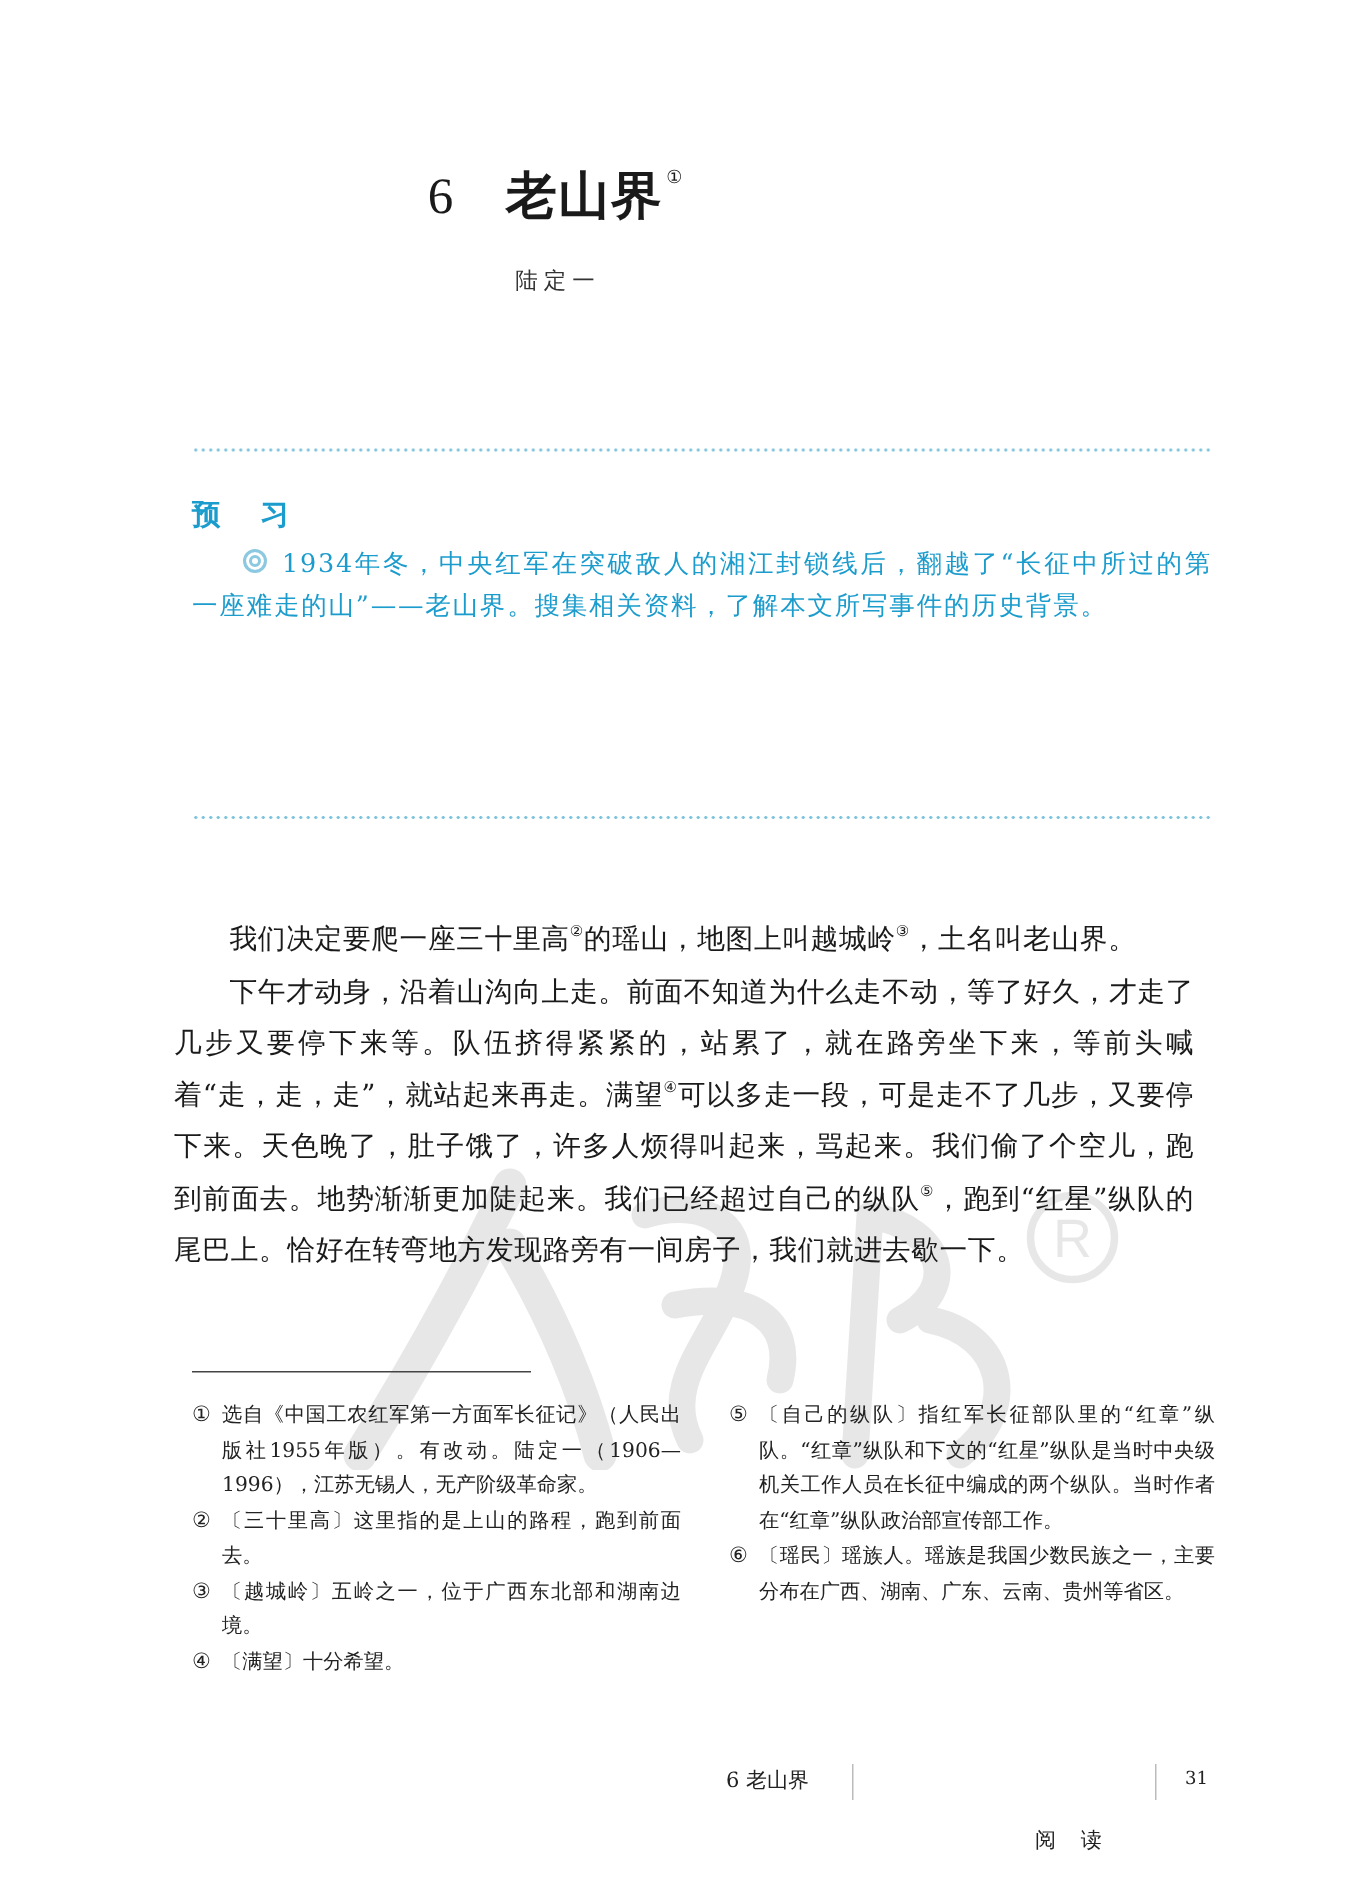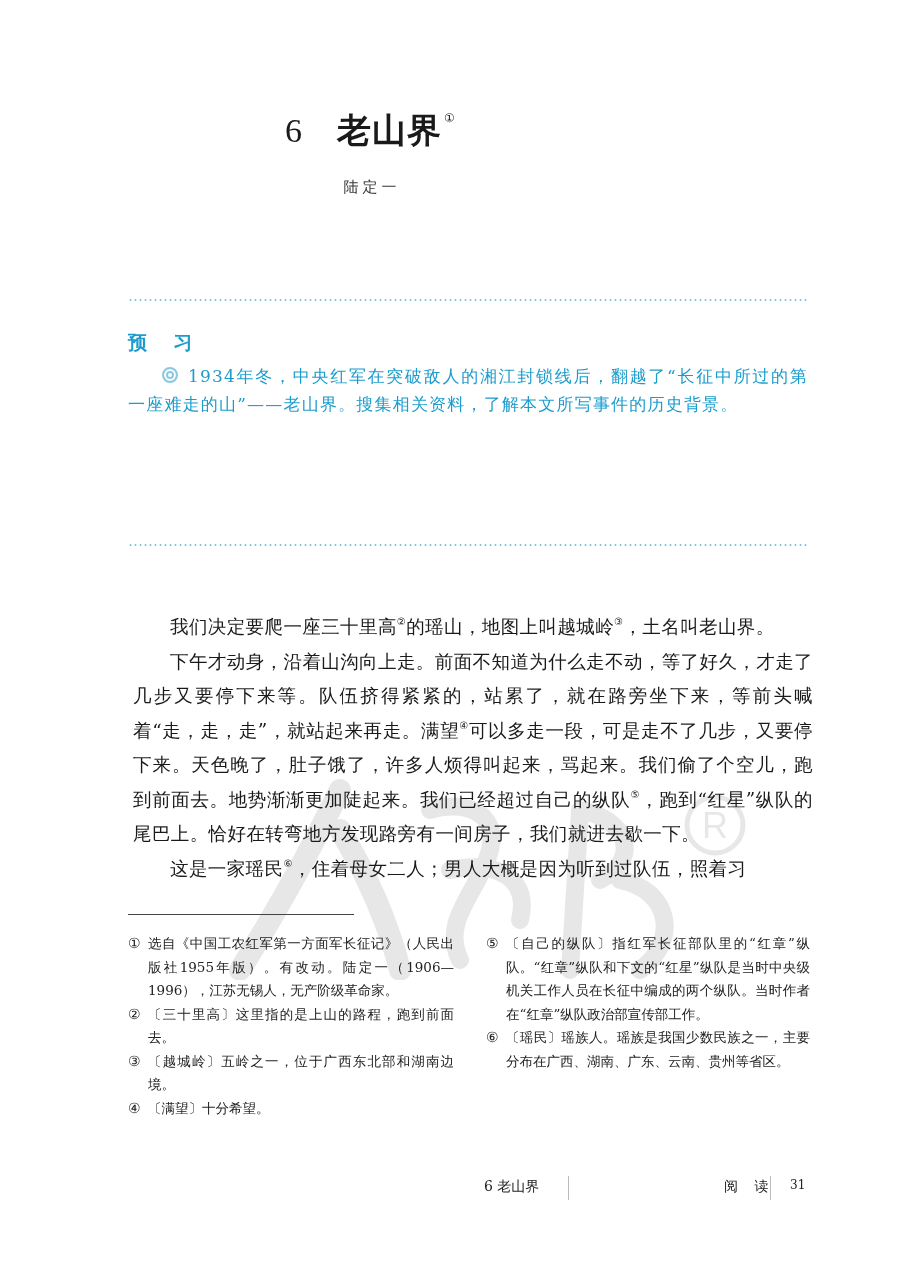--- a/index.html
+++ b/index.html
@@ -19,21 +19,21 @@
   .dots.top { top: 299px; }
   .dots.bottom { top: 544px; }
 
   .preview { position: absolute; left: 128px; top: 330px; width: 680px; color: #1c9ccd; }
   .preview-title { font-size: 19px; letter-spacing: 10px; font-weight: bold; margin-bottom: 6px; }
   .preview p { margin: 0; font-size: 17px; line-height: 28px; text-indent: 34px; letter-spacing: 1.2px; text-align: justify; }
   .preview .ring { display: inline-block; width: 12px; height: 12px; border: 2px solid #8cc9e0;
                    border-radius: 50%; box-shadow: inset 0 0 0 2px #fff, inset 0 0 0 4px #8cc9e0;
                    vertical-align: -1px; margin-right: 10px; }
 
-  .body { position: absolute; left: 133px; top: 610px; width: 680px; font-size: 18.5px;
+  .body { position: absolute; left: 116px; top: 610px; width: 680px; font-size: 18.5px;
           line-height: 34.5px; text-align: justify; letter-spacing: 0.4px; }
   .body p { margin: 0; text-indent: 37px; }
   .body sup { font-size: 10px; vertical-align: 8px; line-height: 0; }
 
   .watermark { position: absolute; left: 200px; top: 770px; width: 560px; height: 210px;
                pointer-events: none; opacity: 0.09; }
 
   .fn-rule { position: absolute; left: 128px; top: 914px; width: 226px; height: 1px; background: #444; }
   .footnotes { position: absolute; top: 932px; font-size: 13.5px; line-height: 23.5px; color: #222; }
   .footnotes.left { left: 128px; width: 326px; }
@@ -64,21 +64,20 @@
   <path d="M40 200 C90 120 120 60 140 20 M140 60 C170 110 190 160 200 200" stroke="#000" stroke-width="22" fill="none" stroke-linecap="round"></path>
   <path d="M230 40 C260 30 300 40 290 80 C280 120 240 150 260 190 M250 100 C300 90 330 110 320 150" stroke="#000" stroke-width="18" fill="none" stroke-linecap="round"></path>
   <path d="M380 40 L370 200 M380 40 C430 50 440 90 400 110 M420 110 C470 120 480 170 440 200" stroke="#000" stroke-width="18" fill="none" stroke-linecap="round"></path>
   <circle cx="515" cy="55" r="28" stroke="#000" stroke-width="5" fill="none"></circle>
   <text x="515" y="68" text-anchor="middle" font-size="36" font-family="Liberation Sans, sans-serif" fill="#000">R</text>
 </svg>
 
 <div class="body">
   <p><span>我们决定要爬一座三十里高</span><sup>②</sup><span>的瑶山，地图上叫越城岭</span><sup>③</sup><span>，土名叫老山界。</span></p>
   <p><span>下午才动身，沿着山沟向上走。前面不知道为什么走不动，等了好久，才走了几步又要停下来等。队伍挤得紧紧的，站累了，就在路旁坐下来，等前头喊着“走，走，走”，就站起来再走。满望</span><sup>④</sup><span>可以多走一段，可是走不了几步，又要停下来。天色晚了，肚子饿了，许多人烦得叫起来，骂起来。我们偷了个空儿，跑到前面去。地势渐渐更加陡起来。我们已经超过自己的纵队</span><sup>⑤</sup><span>，跑到“红星”纵队的尾巴上。恰好在转弯地方发现路旁有一间房子，我们就进去歇一下。</span></p>
-  <p><span>这是一家瑶民</span><sup>⑥</sup><span>，住着母女二人；男人大概是因为听到过队伍，照着习</span></p>
 </div>
 
 <div class="fn-rule"></div>
 <div class="footnotes left">
   <div class="fn">
       <span class="mk">①</span>
       <span class="txt">选自《中国工农红军第一方面军长征记》（人民出版社1955年版）。有改动。陆定一（1906—1996），江苏无锡人，无产阶级革命家。</span>
     </div>
   <div class="fn">
       <span class="mk">②</span>
@@ -101,17 +100,17 @@
   <div class="fn">
       <span class="mk">⑥</span>
       <span class="txt">〔瑶民〕瑶族人。瑶族是我国少数民族之一，主要分布在广西、湖南、广东、云南、贵州等省区。</span>
     </div>
 </div>
 
 <div class="footer" style="left:484px;">6  老山界</div>
 <div class="footer" style="left:568px;">
     <div class="sep"></div>
   </div>
-<div class="footer" style="left:724px; letter-spacing:6px;">阅 读</div>
+<div class="footer" style="left:690px; letter-spacing:6px;margin-top:40px;">阅 读</div>
 <div class="footer" style="left:770px;">
     <div class="sep"></div>
   </div>
 <div class="footer" style="left:790px; font-size:12px;">31</div>
 
 </body></html>

